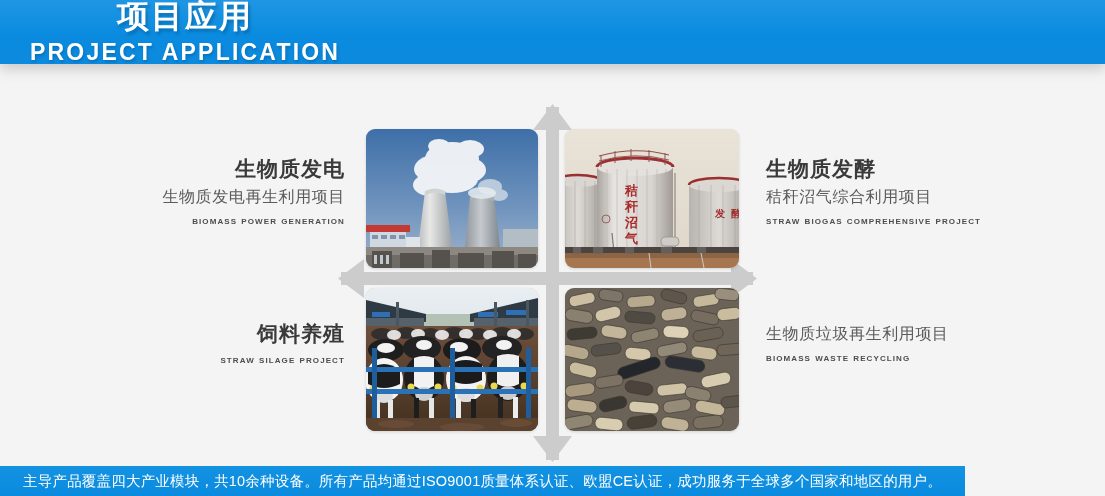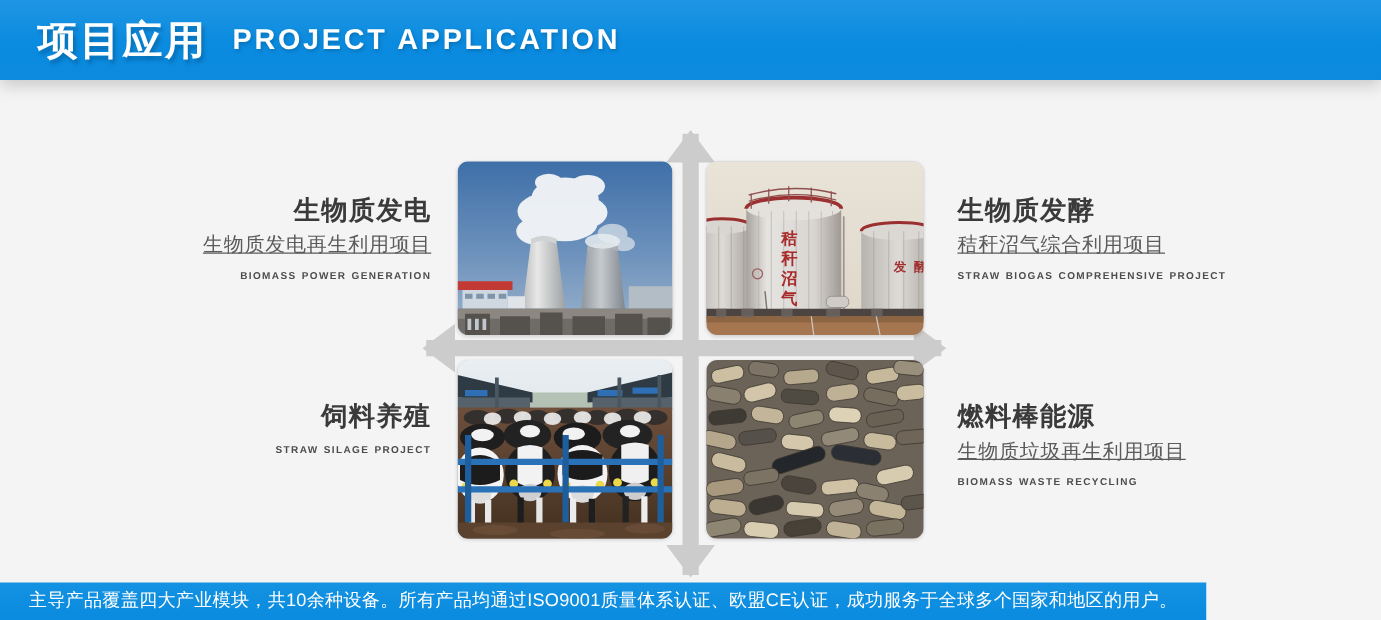--- a/index.html
+++ b/index.html
@@ -33,21 +33,22 @@
     box-shadow: 0 5px 12px rgba(90,90,90,0.28);
     z-index: 5;
   }
   .header-inner {
     position: absolute;
     left: 30px;
     top: 0;
     height: 64px;
     display: flex;
     align-items: center;
-    gap: 20px;
+    gap: 9px;
+    flex-direction: column;
   }
   .header-title-cn {
     font-size: 32px;
     font-weight: bold;
     color: #ffffff;
     letter-spacing: 2px;
     text-shadow: 2px 3px 3px rgba(0,70,120,0.40);
     line-height: 1;
     white-space: nowrap;
   }
@@ -98,21 +99,20 @@
     letter-spacing: 1px;
     white-space: nowrap;
   }
   .q-sub {
     font-size: 16px;
     color: #5b5b5b;
     line-height: 1.5;
     letter-spacing: 0.6px;
     white-space: nowrap;
     margin-top: 2px;
-    text-decoration: underline;
   }
   .q-en {
     font-size: 11px;
     color: #4d4d4d;
     line-height: 1.5;
     letter-spacing: 1.1px;
     white-space: nowrap;
     font-variant: small-caps;
     text-transform: lowercase;
     font-weight: bold;
@@ -607,21 +607,20 @@
     <div class="q-sub">秸秆沼气综合利用项目</div>
     <div class="q-en">Straw biogas comprehensive project</div>
   </div>
 
   <div class="quad left" style="left:40px; top:320px; width:305px;">
     <div class="q-title">饲料养殖</div>
     <div class="q-en">Straw silage project</div>
   </div>
 
   <div class="quad right" style="left:766px; top:320px; width:320px;">
-    <div class="q-title">燃料棒能源</div>
     <div class="q-sub">生物质垃圾再生利用项目</div>
     <div class="q-en">Biomass waste recycling</div>
   </div>
 
   <div class="footer-bar">
     <span class="footer-text">主导产品覆盖四大产业模块，共10余种设备。所有产品均通过ISO9001质量体系认证、欧盟CE认证，成功服务于全球多个国家和地区的用户。</span>
   </div>
 
 </div>
 

